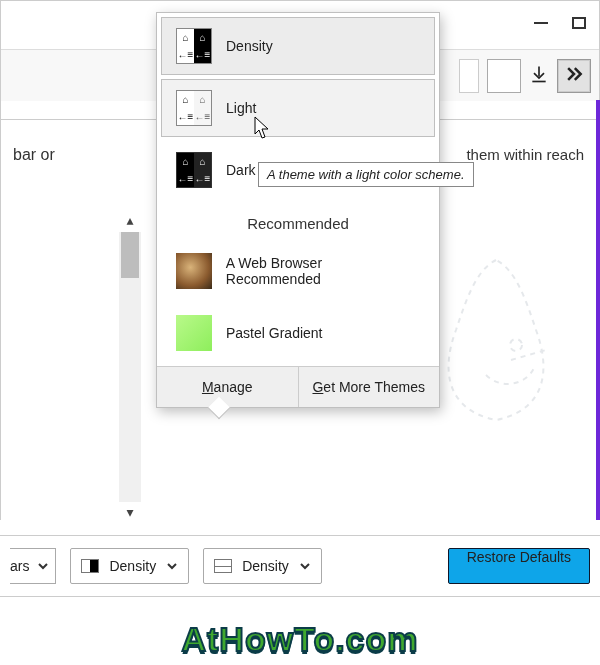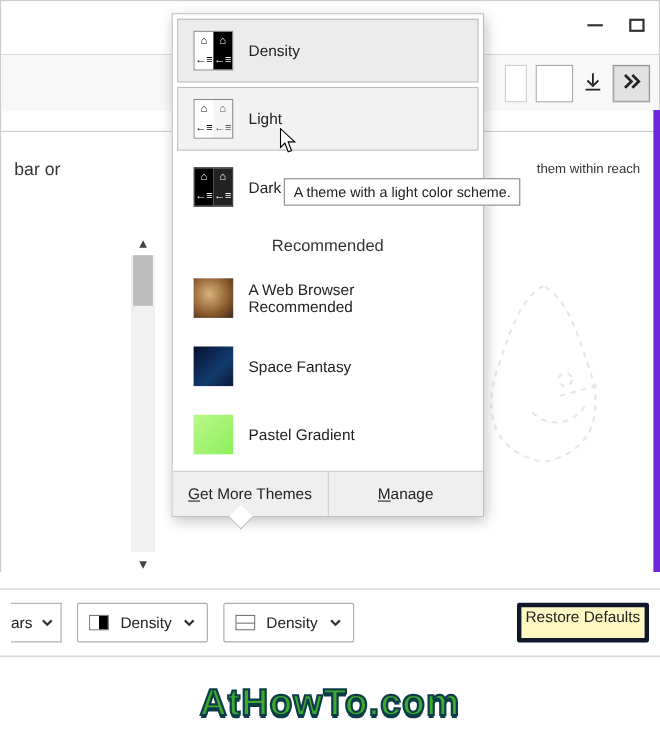--- a/index.html
+++ b/index.html
@@ -14,23 +14,23 @@
   .winbtn { width: 24px; height: 14px; display: inline-flex; align-items: center; justify-content: center; }
   .min { border-top: 2px solid #333; width: 14px; height: 0; }
   .max { border: 2px solid #333; width: 14px; height: 12px; }
   .toolbar { position: absolute; top: 48px; left: 0; right: 0; height: 52px; border-top: 1px solid #ddd; background: #f8f8f8; display: flex; align-items: center; justify-content: flex-end; padding: 0 8px; gap: 8px; }
   .url-frag { border: 1px solid #ccc; height: 34px; width: 20px; background: #fff; }
   .sq-btn { width: 34px; height: 34px; border: 1px solid #aaa; background: #fff; display: inline-flex; align-items: center; justify-content: center; }
   .dl-icon svg, .more-icon svg { width: 20px; height: 20px; }
   .more-btn { background: #e2e2e2; border: 1px solid #999; box-shadow: inset 0 0 0 1px #ccc; }
   
   
-  .content-strip { position: absolute; top: 100px; left: 0; right: 0; height: 420px; border-left: 1px solid #ccc; border-right: 6px solid #6d28d9; }
+  .content-strip { position: absolute; top: 100px; left: 0; right: 0; height: 420px; border-left: 1px solid #ccc; border-right: 4px solid #6d28d9; }
   .left-frag { position: absolute; top: 46px; left: 12px; color: #333; font-size: 16px; }
-  .right-frag { position: absolute; top: 46px; right: 12px; color: #333; font-size: 12px; }
+  .right-frag { position: absolute; top: 46px; right: 12px; color: #333; font-size: 15px; }
   .vsb { position: absolute; top: 110px; left: 118px; width: 22px; height: 310px; }
   .vsb .ar { width: 22px; height: 20px; display: flex; align-items: center; justify-content: center; color: #444; }
   .vsb .track { width: 22px; height: 270px; background: #f0f0f0; }
   .vsb .thumb { width: 18px; height: 46px; background: #bdbdbd; margin: 2px auto 0; }
   .ghost { position: absolute; top: 150px; right: 20px; width: 160px; height: 180px; opacity: 0.25; }
   .ghost svg { width: 100%; height: 100%; }
 
   
   .popup { position: absolute; top: 12px; left: 156px; width: 284px; background: #fff; border: 1px solid #bfbfbf; box-shadow: 2px 4px 12px rgba(0,0,0,0.25); }
   .theme-row { display: flex; align-items: center; gap: 14px; padding: 10px 14px; border: 1px solid transparent; margin: 4px; position: relative; }
@@ -48,21 +48,21 @@
   .tooltip { border: 1px solid #888; background: #fff; padding: 4px 8px; font-size: 13px; white-space: nowrap; position: absolute; z-index: 50; }
   .popup-caret { position: absolute; left: 54px; bottom: -9px; width: 16px; height: 16px; background: #fff; border-right: 1px solid #bfbfbf; border-bottom: 1px solid #bfbfbf; transform: rotate(45deg); }
 
   .swatch { width: 36px; height: 36px; display: inline-block; }
 
   
   .bottombar { position: absolute; bottom: 68px; left: 0; right: 0; height: 62px; border-top: 1px solid #ccc; border-bottom: 1px solid #ccc; background: #fff; display: flex; align-items: center; gap: 14px; padding: 0 10px; overflow: hidden;}
   .dropdown { display: flex; align-items: center; gap: 10px; border: 1px solid #aaa; height: 36px; padding: 0 10px; background: #fff; border-radius: 2px; }
   .dropdown .chev { width: 12px; height: 12px; display: inline-flex; }
   .dropdown .chev svg { width: 12px; height: 12px; }
-  .restore { margin-left: auto; border: 4px solid #0f172a; height: 36px; padding: 0 4px; background: #fef9c3; border-radius: 2px;}
+  .restore { margin-left: auto; border: 1px solid #0f172a; height: 36px; padding: 0 18px; background: #0ea5e9; border-radius: 2px;}
   .cut-left { border-right: 1px solid #aaa; height: 36px; padding: 0 6px 0 0; display: flex; align-items: center; gap: 8px; border-top: 1px solid #aaa; border-bottom: 1px solid #aaa;}
   .cut-left .chev { width: 12px; height: 12px; display: inline-flex; }
 
   
   .watermark { position: absolute; bottom: 6px; left: 50%; transform: translateX(-50%); font-family: "Comic Sans MS", "Arial Black", sans-serif; font-size: 34px; font-weight: 900; color: #3fa82f; -webkit-text-stroke: 2px #0b3c48; text-shadow: 0 3px 0 #0b3c48; letter-spacing: 1px; }
 </style>
 </head>
 <body>
 
 <div class="top">
@@ -165,36 +165,32 @@
     <span>Dark</span>
   </div>
 
   <div class="section-title">Recommended</div>
 
   <div class="theme-row">
     <span class="swatch" style="background:radial-gradient(circle at 40% 40%, #d9b37a 0%, #8a5a2e 60%, #3a2a18 100%)"></span>
     <span>A Web Browser Recommended</span>
   </div>
   <div class="theme-row">
-    <span class="swatch" style="background:linear-gradient(135deg,#071030 0%, #123b6e 60%, #0a1a3a 100%)"></span>
-    <span>Space Fantasy</span>
-  </div>
-  <div class="theme-row">
     <span class="swatch" style="background:linear-gradient(135deg,#b9f98a 0%, #8eee5c 100%)"></span>
     <span>Pastel Gradient</span>
   </div>
 
   <div class="popup-footer">
+    <div class="fbtn"><span class="ul">M</span><span></span><span>anage</span></div>
     <div class="fbtn"><span class="ul">G</span><span>et More Themes</span></div>
-    <div class="fbtn"><span class="ul">M</span><span></span><span>anage</span></div>
   </div>
   <div class="popup-caret"></div>
 </div>
 
-<div class="tooltip" style="top:162px; left:258px;">A theme with a light color scheme.</div>
+<div class="tooltip" style="top:162px; left:258px;font-style:italic;">A theme with a light color scheme.</div>
 
 <div class="bottombar">
   <div class="cut-left">
     <span>ars</span>
     <span class="chev">
         <svg viewBox="0 0 12 12" fill="none" stroke="#333" stroke-width="2">
           <path d="M2 4l4 4 4-4"></path>
         </svg>
       </span>
   </div>

